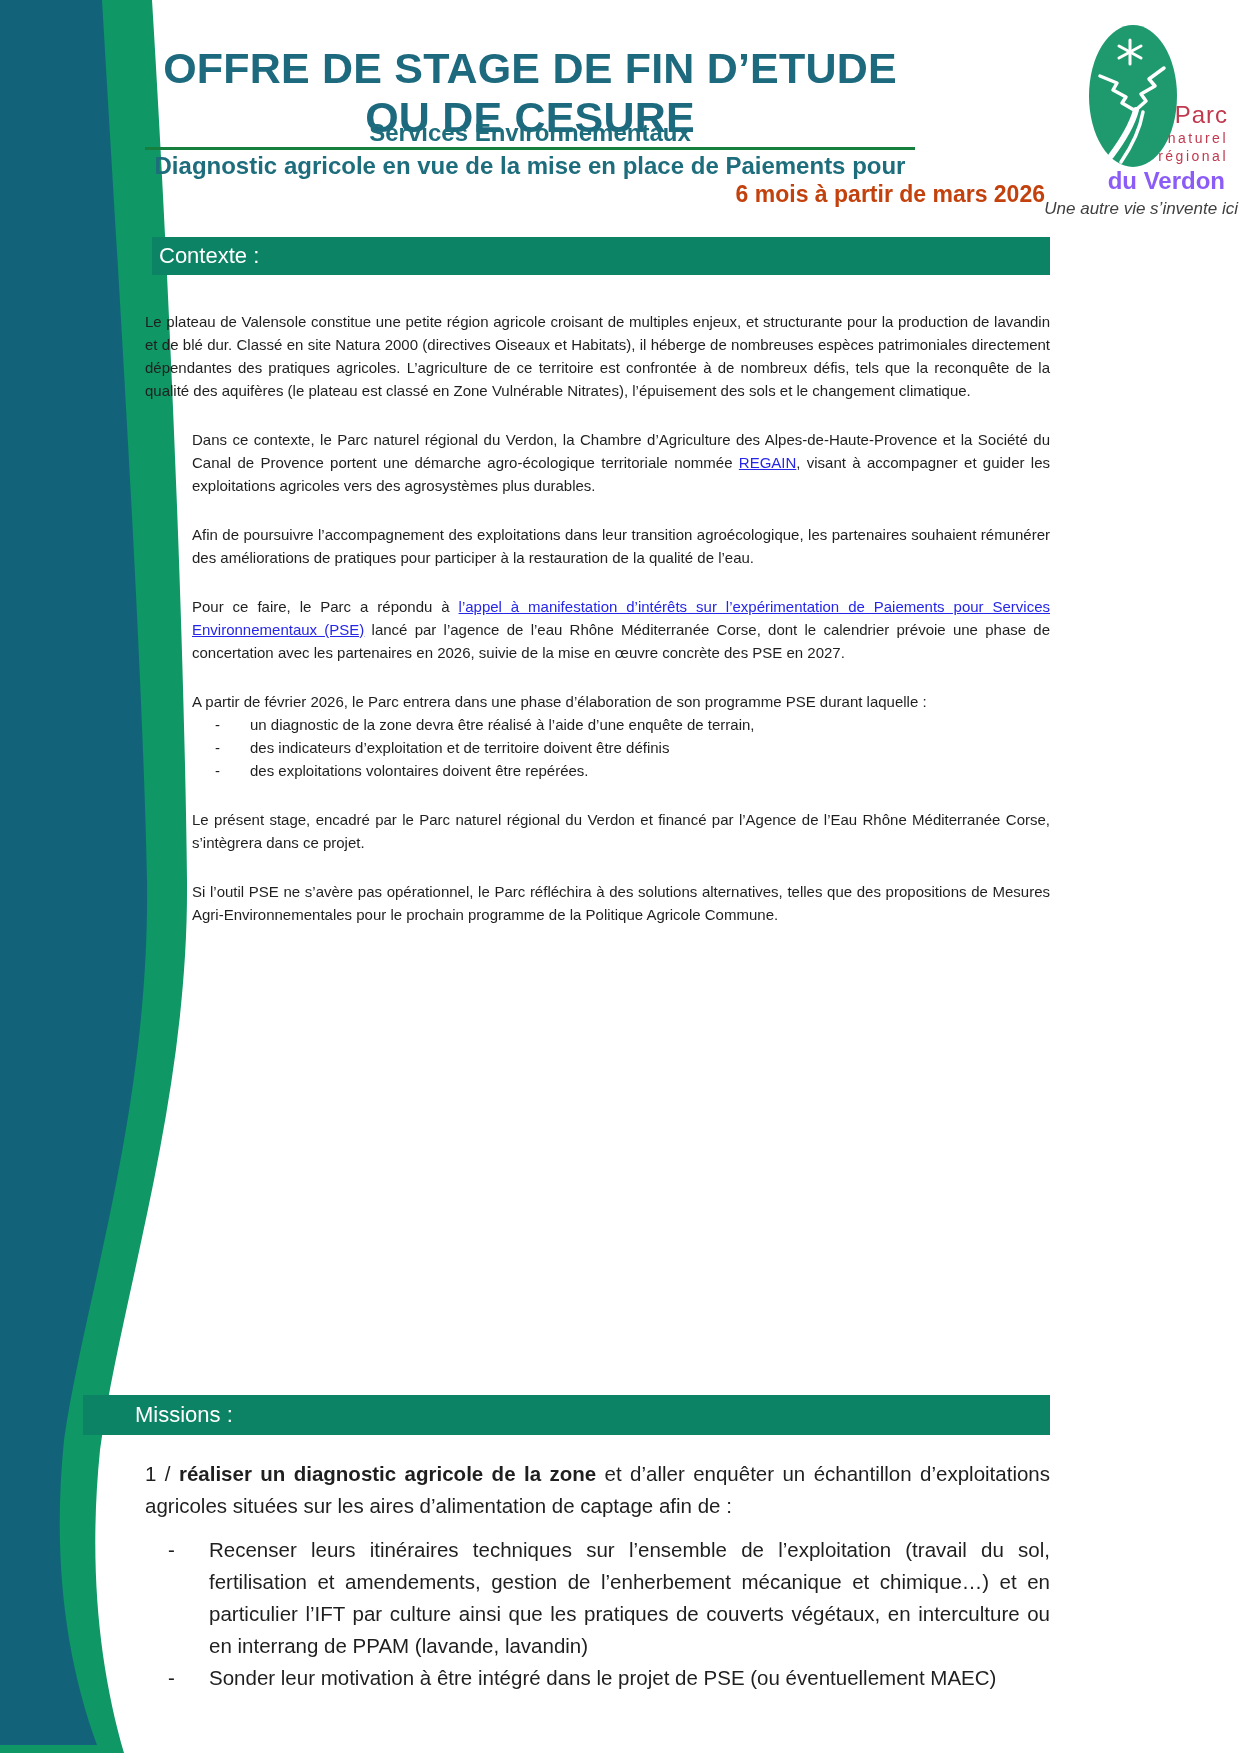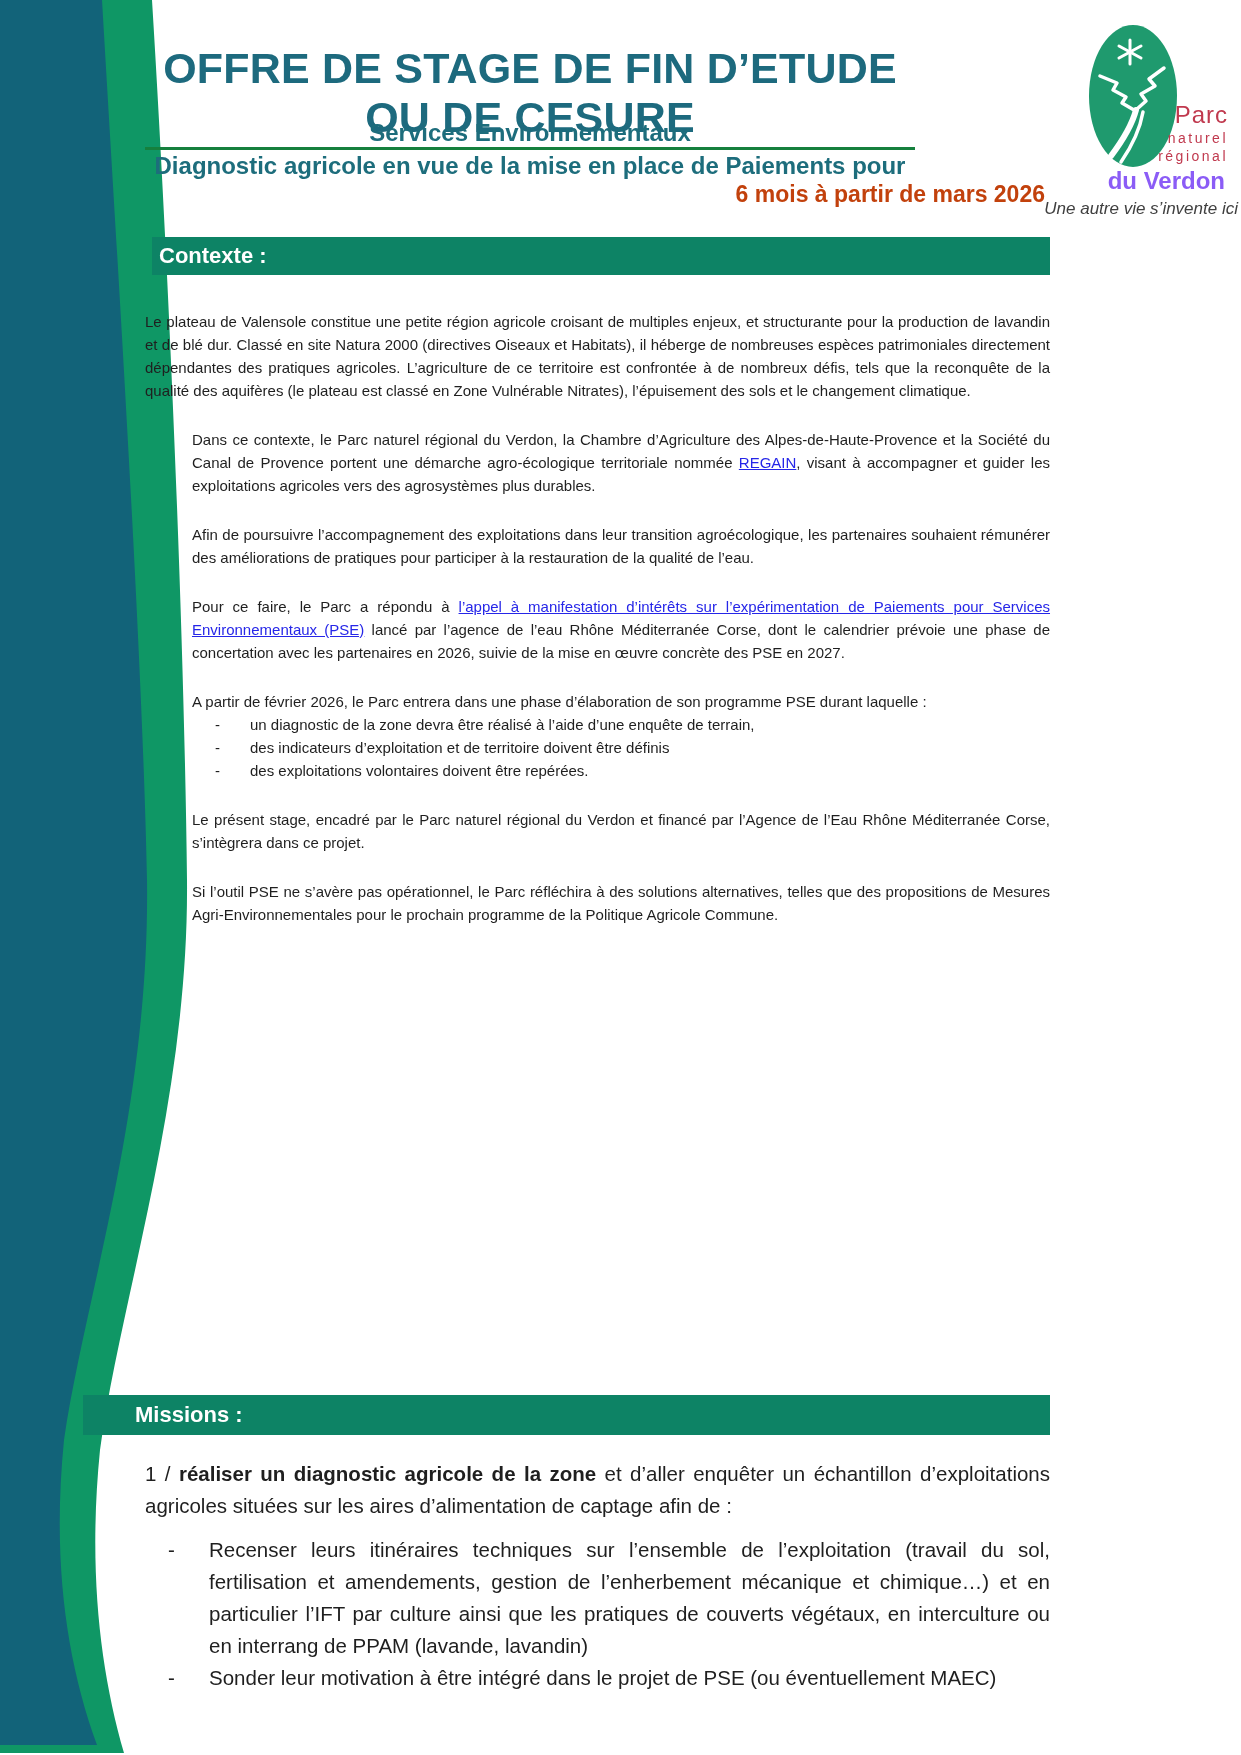--- a/index.html
+++ b/index.html
@@ -17,21 +17,21 @@
         font-size:23px;font-weight:bold;color:#c2410c;}
   
   .logo-oval{position:absolute;left:1088px;top:24px;width:90px;height:145px;}
   .logo-name{position:absolute;right:13px;top:103px;text-align:right;color:#c0394e;line-height:1;}
   .logo-name .l1{font-size:24px;font-weight:normal;letter-spacing:1px;}
   .logo-name .l2,.logo-name .l3{font-size:14px;letter-spacing:2.5px;margin-top:4px;}
   .logo-verdon{position:absolute;right:16px;top:167px;font-size:24px;font-weight:bold;color:#8b5cf6;}
   .logo-tagline{position:absolute;right:3px;top:199px;font-size:17px;font-weight:normal;
         font-style:italic;color:#404040;white-space:nowrap;}
   
-  .bar{position:absolute;background:#0d8365;color:#ffffff;font-weight:bold;font-size:22px;}
+  .bar{position:absolute;background:#0d8365;color:#ffffff;font-weight:normal;font-size:22px;}
   .bar-context{left:152px;top:237px;width:898px;height:38px;line-height:38px;padding-left:7px;box-sizing:border-box;}
   .bar-missions{left:83px;top:1395px;width:967px;height:40px;line-height:40px;padding-left:52px;box-sizing:border-box;}
   
   .ctx{position:absolute;left:145px;top:310px;width:905px;font-size:15px;line-height:23px;}
   .ctx p{margin:0 0 26px 0;text-align:justify;}
   .ctx p.ind{margin-left:47px;}
   .ctx .blist{margin:0 0 26px 0;}
   .ctx .blist .li{display:flex;margin-left:70px;text-align:justify;}
   .ctx .blist .dash{width:35px;flex:none;}
   .msn{position:absolute;left:145px;top:1458px;width:905px;font-size:20.5px;line-height:32px;}

